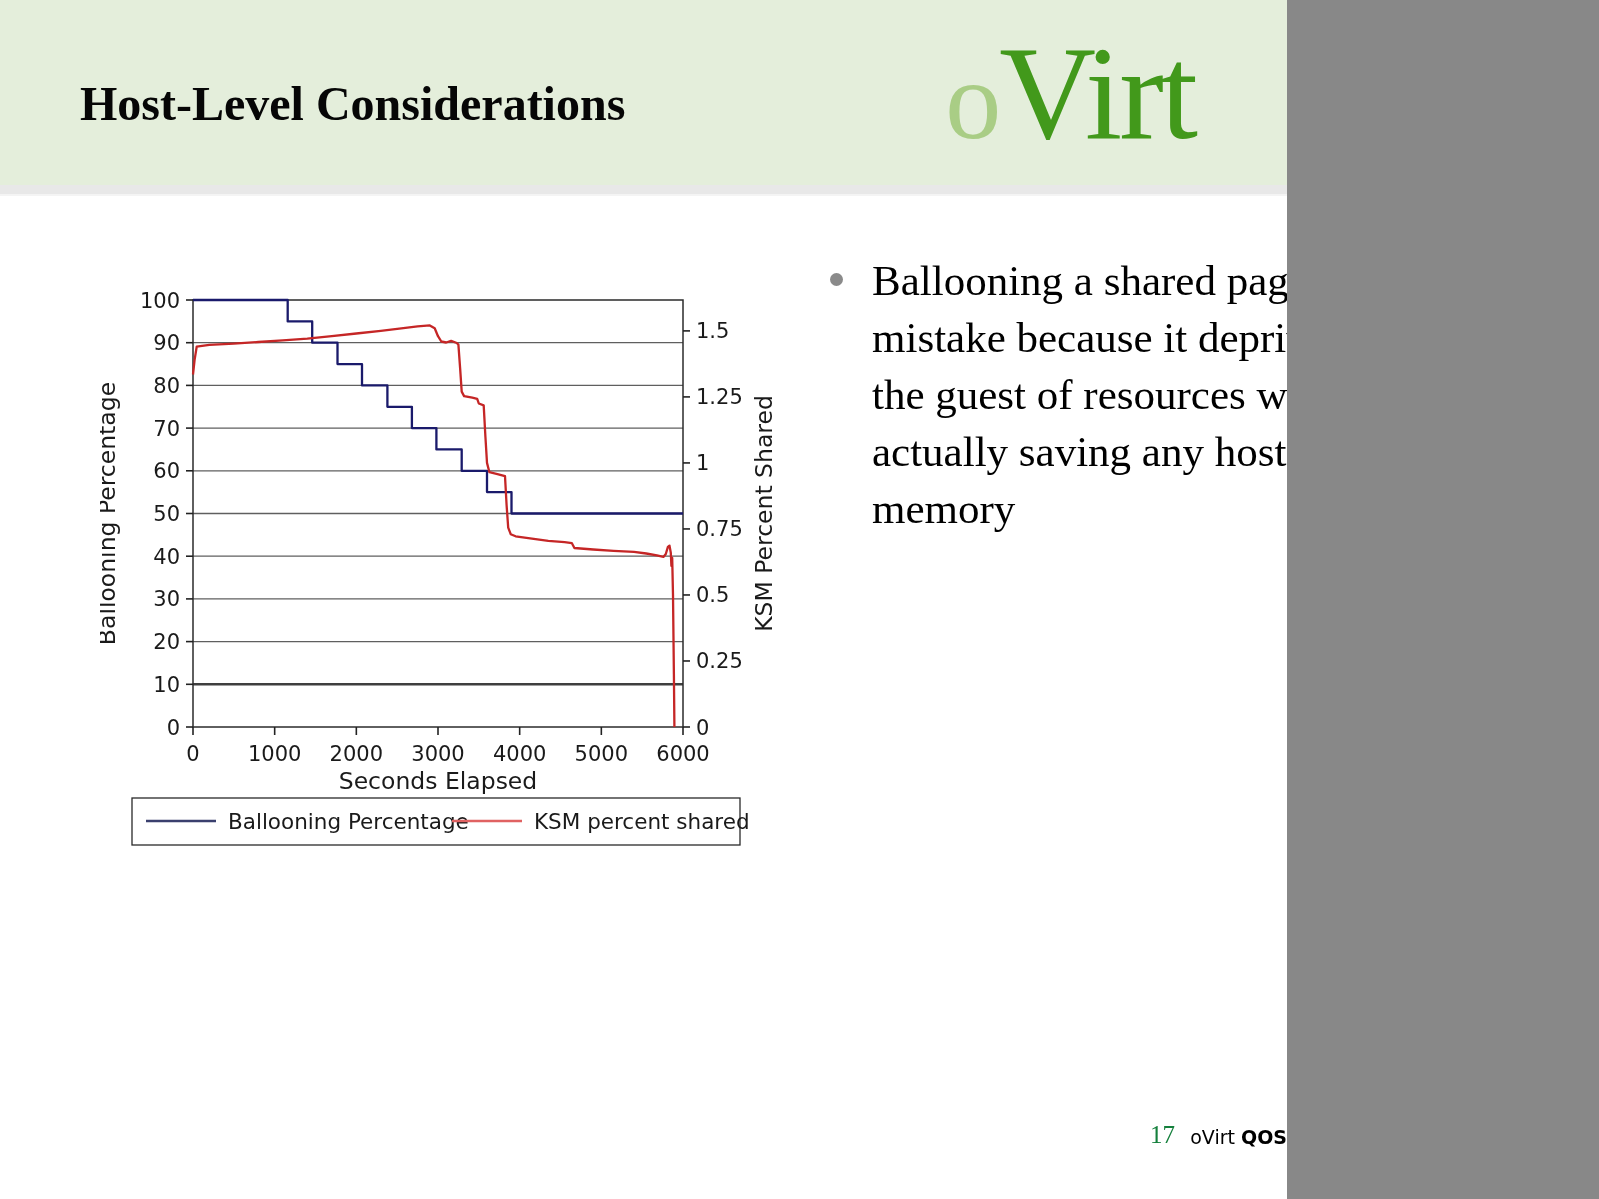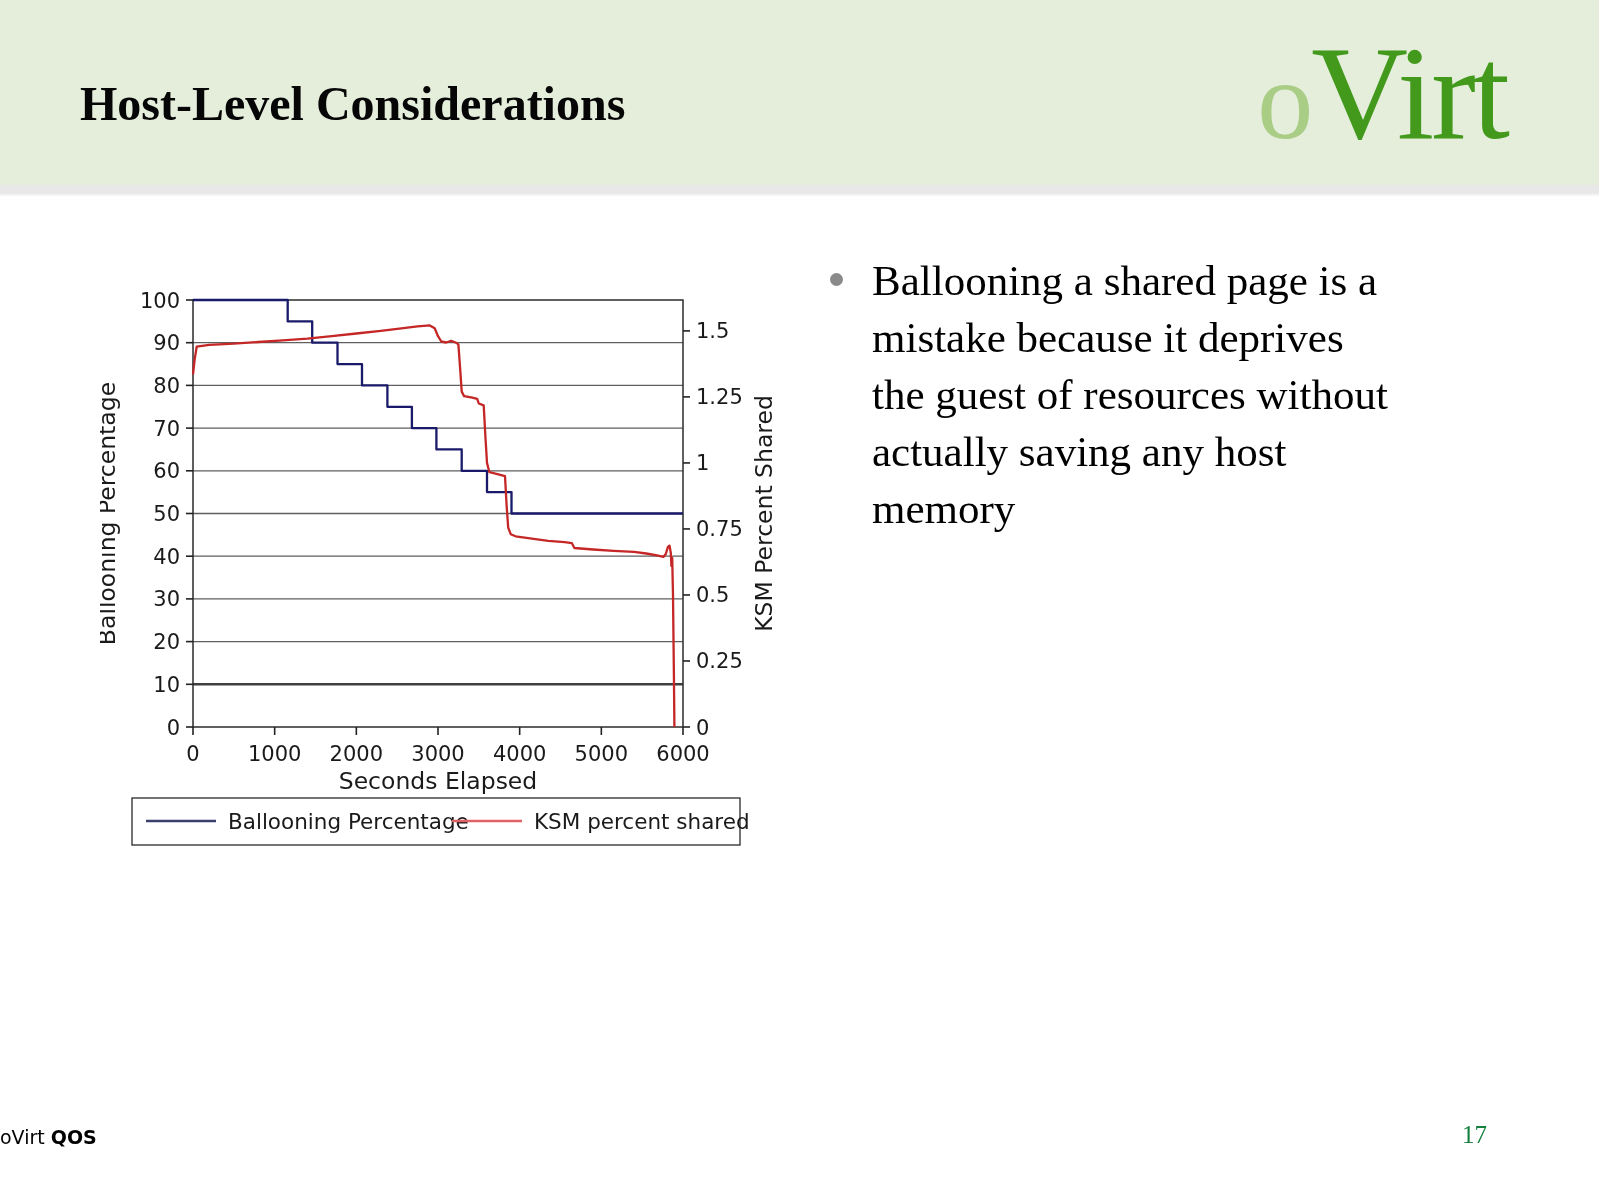--- a/index.html
+++ b/index.html
@@ -1,36 +1,36 @@
 <!DOCTYPE html>
 <html><head>
 <meta charset="utf-8">
 <style>
   html,body{margin:0;padding:0;background:#888;}
-  .slide{position:relative;width:1599px;height:1199px;background:#ffffff;overflow:hidden;
+  .slide{position:relative;width:1287px;height:1199px;background:#ffffff;overflow:hidden;
          font-family:"Liberation Serif",serif;color:#000;}
   
   .header-band{position:absolute;left:0;top:0;width:100%;height:185px;background:#e4eedb;}
   .header-divider{position:absolute;left:0;top:185px;width:100%;height:9px;background:#e8e8e8;border-bottom:2px solid #f4f4f4;}
   .slide-title{position:absolute;left:80px;top:76px;margin:0;font-size:48px;font-weight:bold;
                letter-spacing:0px;color:#060606;font-family:"Liberation Serif",serif;}
   .logo{position:absolute;top:26px;right:92px;white-space:nowrap;line-height:1;}
   .logo-o{font-family:"Liberation Serif",serif;font-size:112px;color:#a9cd85;letter-spacing:-2px;}
   .logo-virt{font-family:Liberation Serif, serif;font-size:134px;color:#42991b;letter-spacing:-3px;}
   
   .chart-figure{position:absolute;left:100px;top:240px;margin:0;}
   #chart-svg text{font-family:"DejaVu Sans","Liberation Sans",sans-serif;fill:#1a1a1a;}
   
   .bullets{position:absolute;left:820px;top:252px;width:720px;margin:0;padding:0;list-style:none;}
   .bullet-item{position:relative;padding-left:52px;font-size:43px;line-height:57px;color:#000;}
   .bullet-item + .bullet-item{margin-top:118px;text-align:right;}
   .bullet-dot{position:absolute;left:10px;top:21px;width:13px;height:13px;border-radius:50%;background:#8a8a8a;}
   .bullet-text{white-space:pre-line;}
   
-  .footer-deck{position:absolute;top:1126px;left:0;right:0;text-align:left;
+  .footer-deck{position:absolute;top:1126px;left:0;right:0;text-align:right;
                font-family:"DejaVu Sans","Liberation Sans",sans-serif;font-size:19px;color:#000;}
   .footer-deck .bold{font-weight:bold;}
   .page-number{position:absolute;top:1121px;right:112px;font-family:"Liberation Serif",serif;font-size:25px;color:#15803d;}
 </style>
 </head>
 <body>
 
 <div class="slide">
 
   <div class="header-band"></div>

